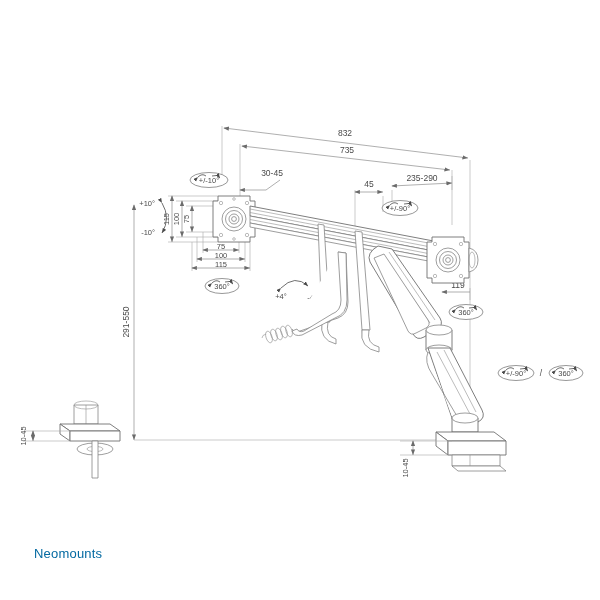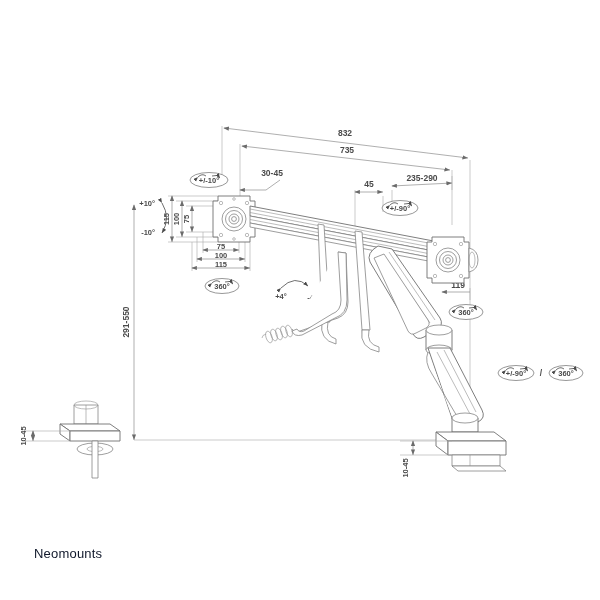--- a/index.html
+++ b/index.html
@@ -3,27 +3,27 @@
 <meta charset="utf-8">
 <style>
   html,body{margin:0;padding:0;}
   body{
     width:600px;height:600px;
     background:#ffffff;
     font-family:"Liberation Sans", sans-serif;
     overflow:hidden;
     position:relative;
   }
-  #stage{position:absolute;inset:0;width:600px;height:600px;font-weight:bold;}
+  #stage{position:absolute;inset:0;width:600px;height:600px;}
   svg{display:block;}
   .brand{
     position:absolute;
     left:34px;top:546px;
     font-size:13px;
-    color:#0f172a;
+    color:#0369a1;
     letter-spacing:0.2px;
     font-family:"Liberation Sans", sans-serif;
   }
 </style>
 </head>
 <body>
 
 <div id="stage">
 <svg width="600" height="600" viewBox="0 0 600 600" xmlns="http://www.w3.org/2000/svg">
 

